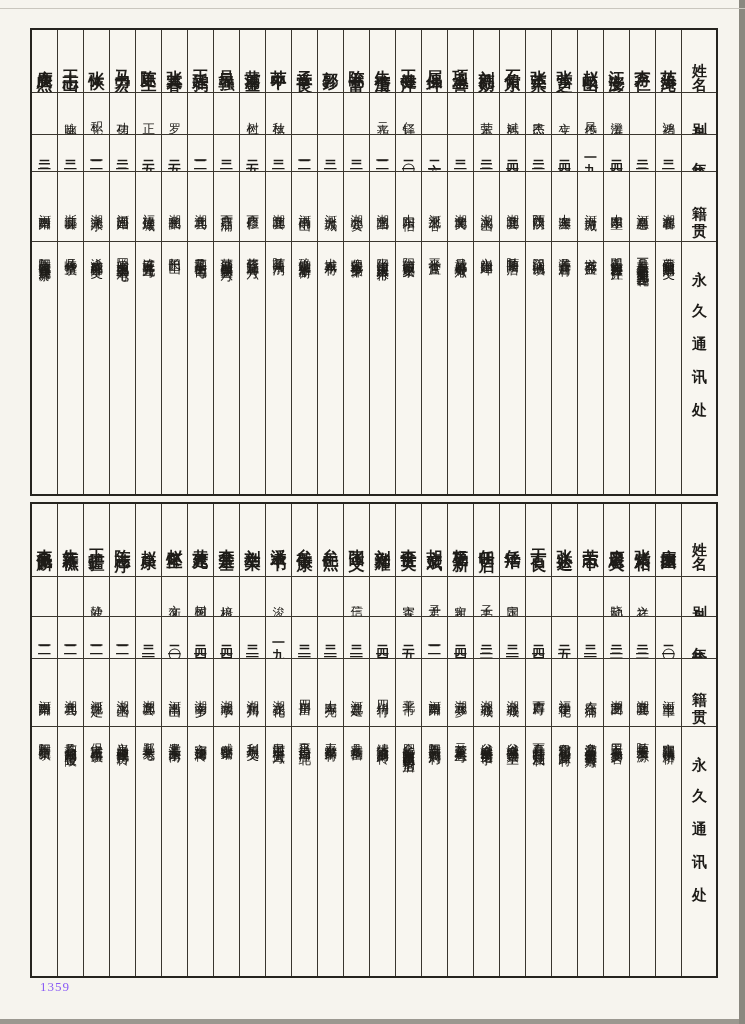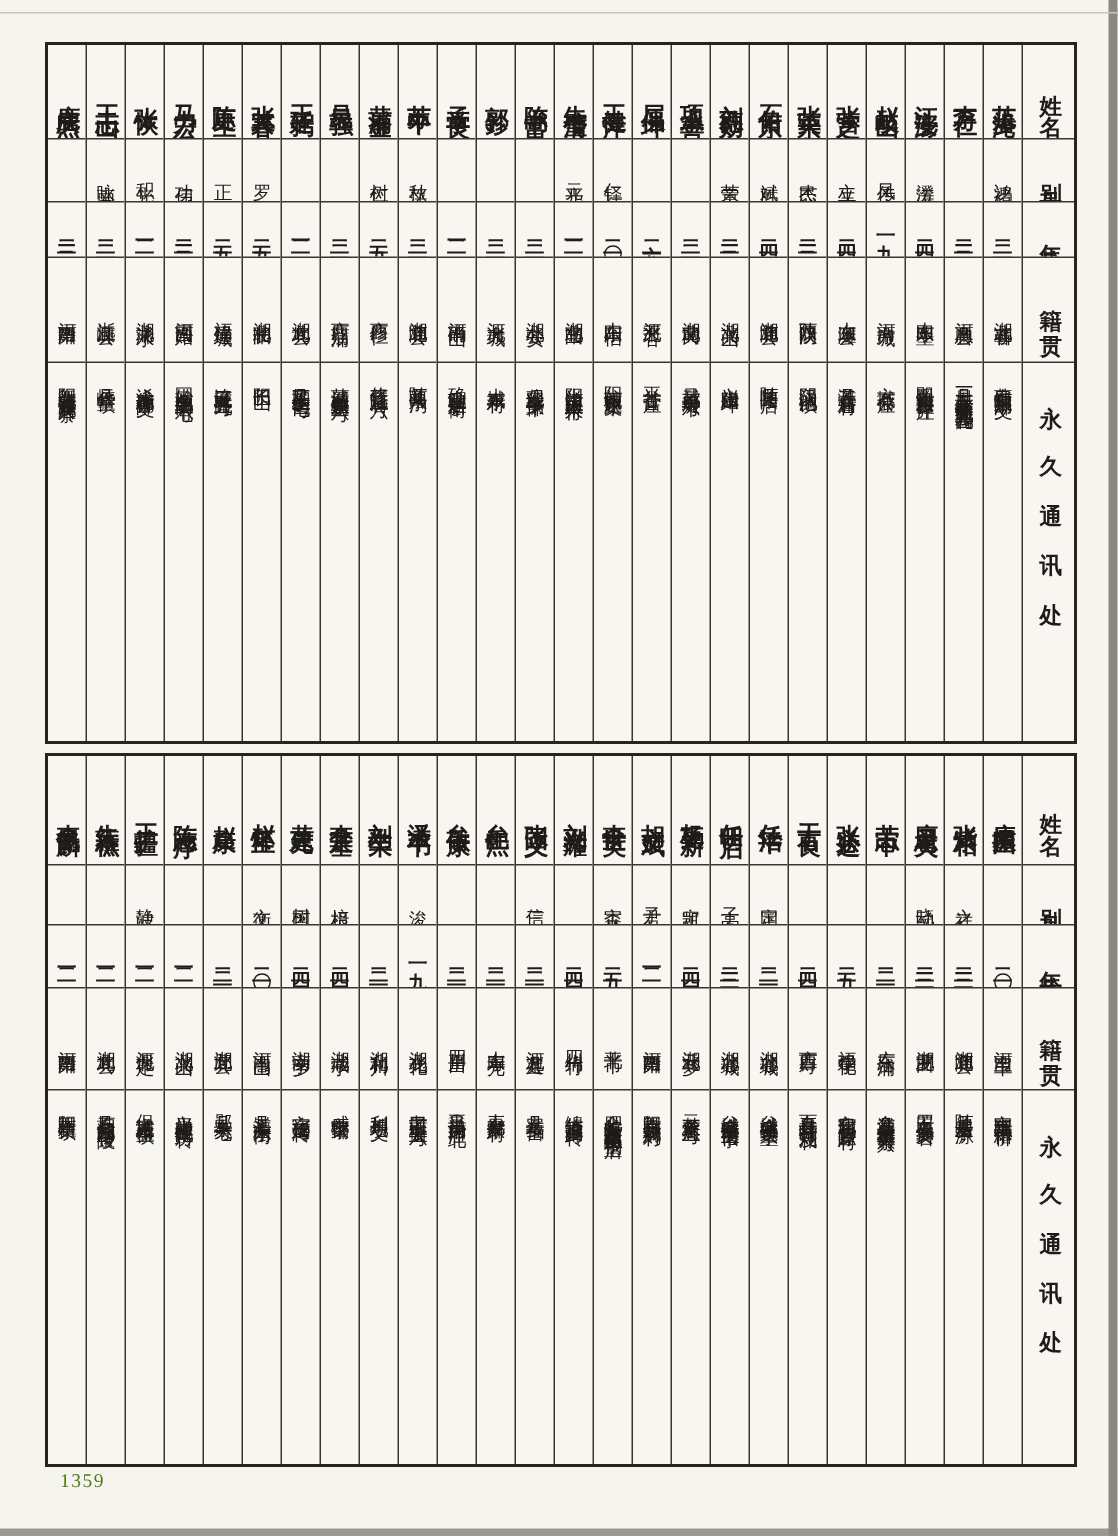--- a/index.html
+++ b/index.html
@@ -59,21 +59,21 @@
   .native{font-size:12.5px;letter-spacing:1.5px;}
   .addr{font-size:12.5px;letter-spacing:1.2px;}
   .vh{font-size:15px;font-weight:700;}
   .vh-name{letter-spacing:14px;padding-top:7px;}
   .vh-hao{letter-spacing:5px;padding-top:3px;}
   .vh-age{letter-spacing:4px;padding-top:2px;}
   .vh-native{letter-spacing:17px;padding-top:8px;}
   .vh-addr{letter-spacing:33px;padding-top:10px;}
   .page-number{
     position:absolute;left:40px;top:979px;
-    font-size:13px;letter-spacing:1px;color:#4d7c0f;
+    font-size:13px;letter-spacing:1px;color:#8b5cf6;
     font-family:"Liberation Serif","DejaVu Serif",serif;
   }
 </style>
 </head>
 <body>
 
 <div class="page">
 
   <div class="reg-table table-a">
     <div class="col hcol">

